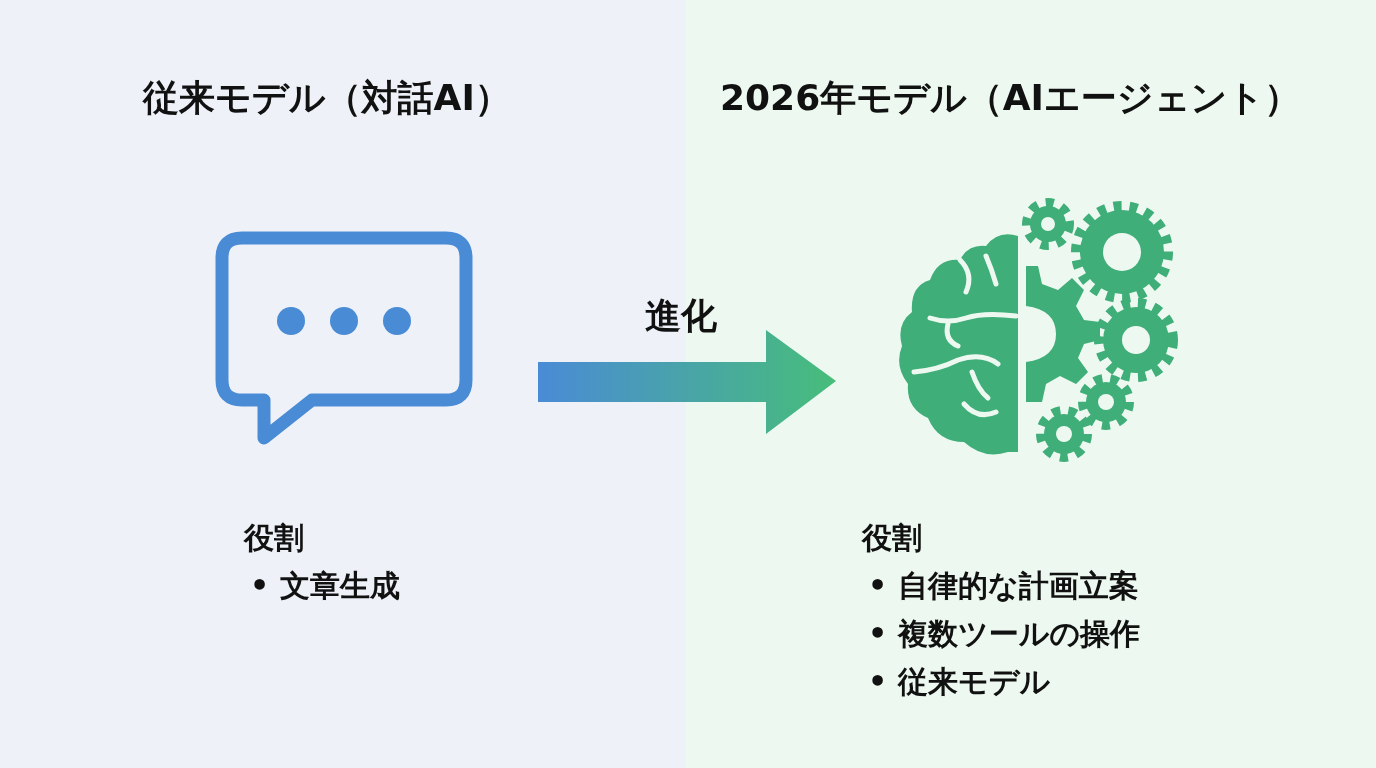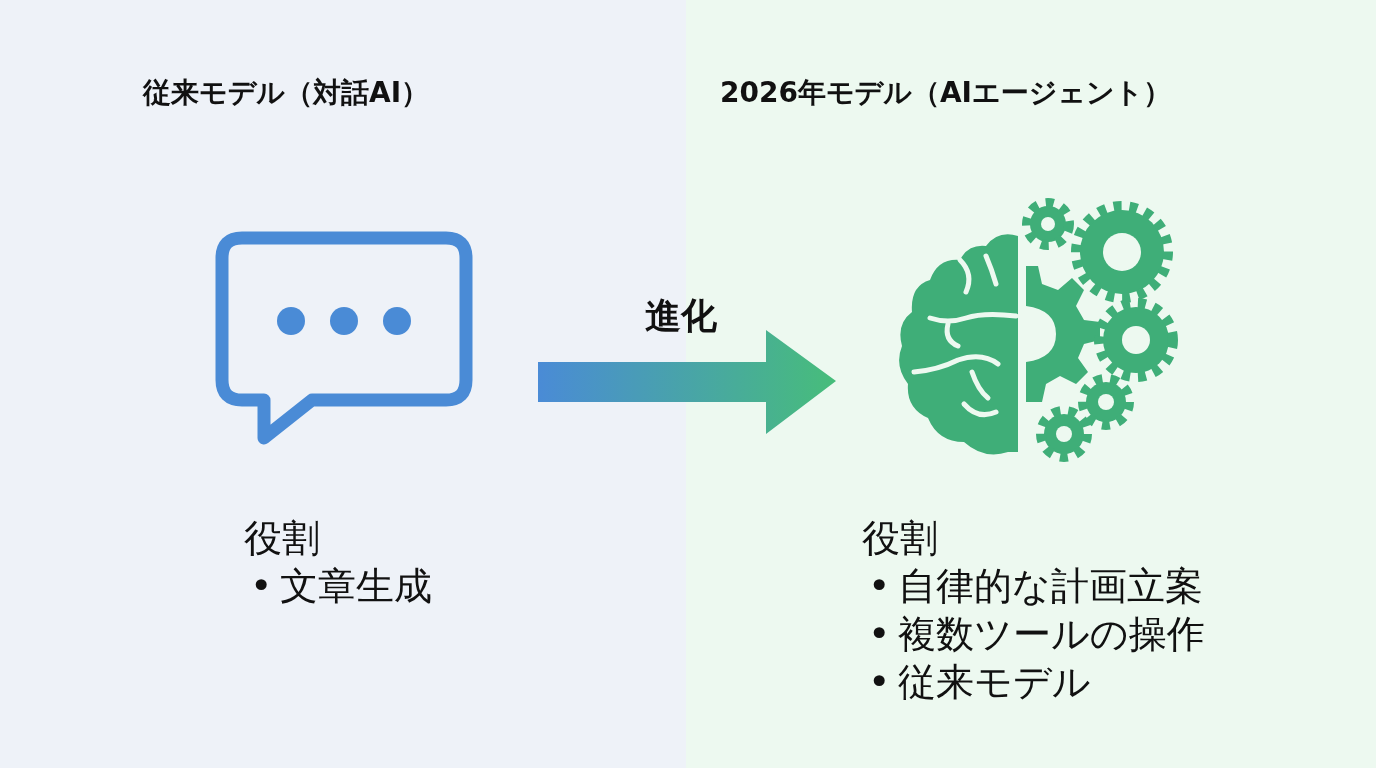--- a/index.html
+++ b/index.html
@@ -3,28 +3,28 @@
 <meta charset="utf-8">
 <style>
   html, body { margin:0; padding:0; }
   body {
     width:1376px; height:768px; position:relative; overflow:hidden;
     font-family: "DejaVu Sans", "Liberation Sans", sans-serif;
     color:#111;
   }
   .bg-left { position:absolute; left:0; top:0; width:686px; height:768px; background:#eef2f8; }
   .bg-right { position:absolute; left:686px; top:0; width:690px; height:768px; background:#edf9f0; }
-  .title { position:absolute; top:74px; font-size:28px; font-weight:bold; white-space:nowrap; letter-spacing:0px; }
+  .title { position:absolute; top:74px; font-size:36px; font-weight:bold; white-space:nowrap; letter-spacing:0px; }
   .title-left { left:143px; }
   .title-right { left:720px; }
   .chat-icon { position:absolute; left:212px; top:230px; width:262px; height:232px; }
   .brain-icon { position:absolute; left:888px; top:194px; width:300px; height:280px; }
   .arrow { position:absolute; left:538px; top:330px; width:300px; height:106px; }
   .evolve-label { position:absolute; left:645px; top:292px; font-size:36px; font-weight:bold; }
-  .roles { position:absolute; font-size:38px; font-weight:normal; line-height:48px; }
+  .roles { position:absolute; font-size:30px; font-weight:bold; line-height:48px; }
   .roles-left { left:244px; top:514px; }
   .roles-right { left:862px; top:514px; }
   .roles .heading { margin-bottom:0px; }
   .roles .item { padding-left:6px; white-space:nowrap; }
   .roles .bullet { display:inline-block; width:30px; }
 </style>
 </head>
 <body>
 
 <div class="bg-left"></div>

